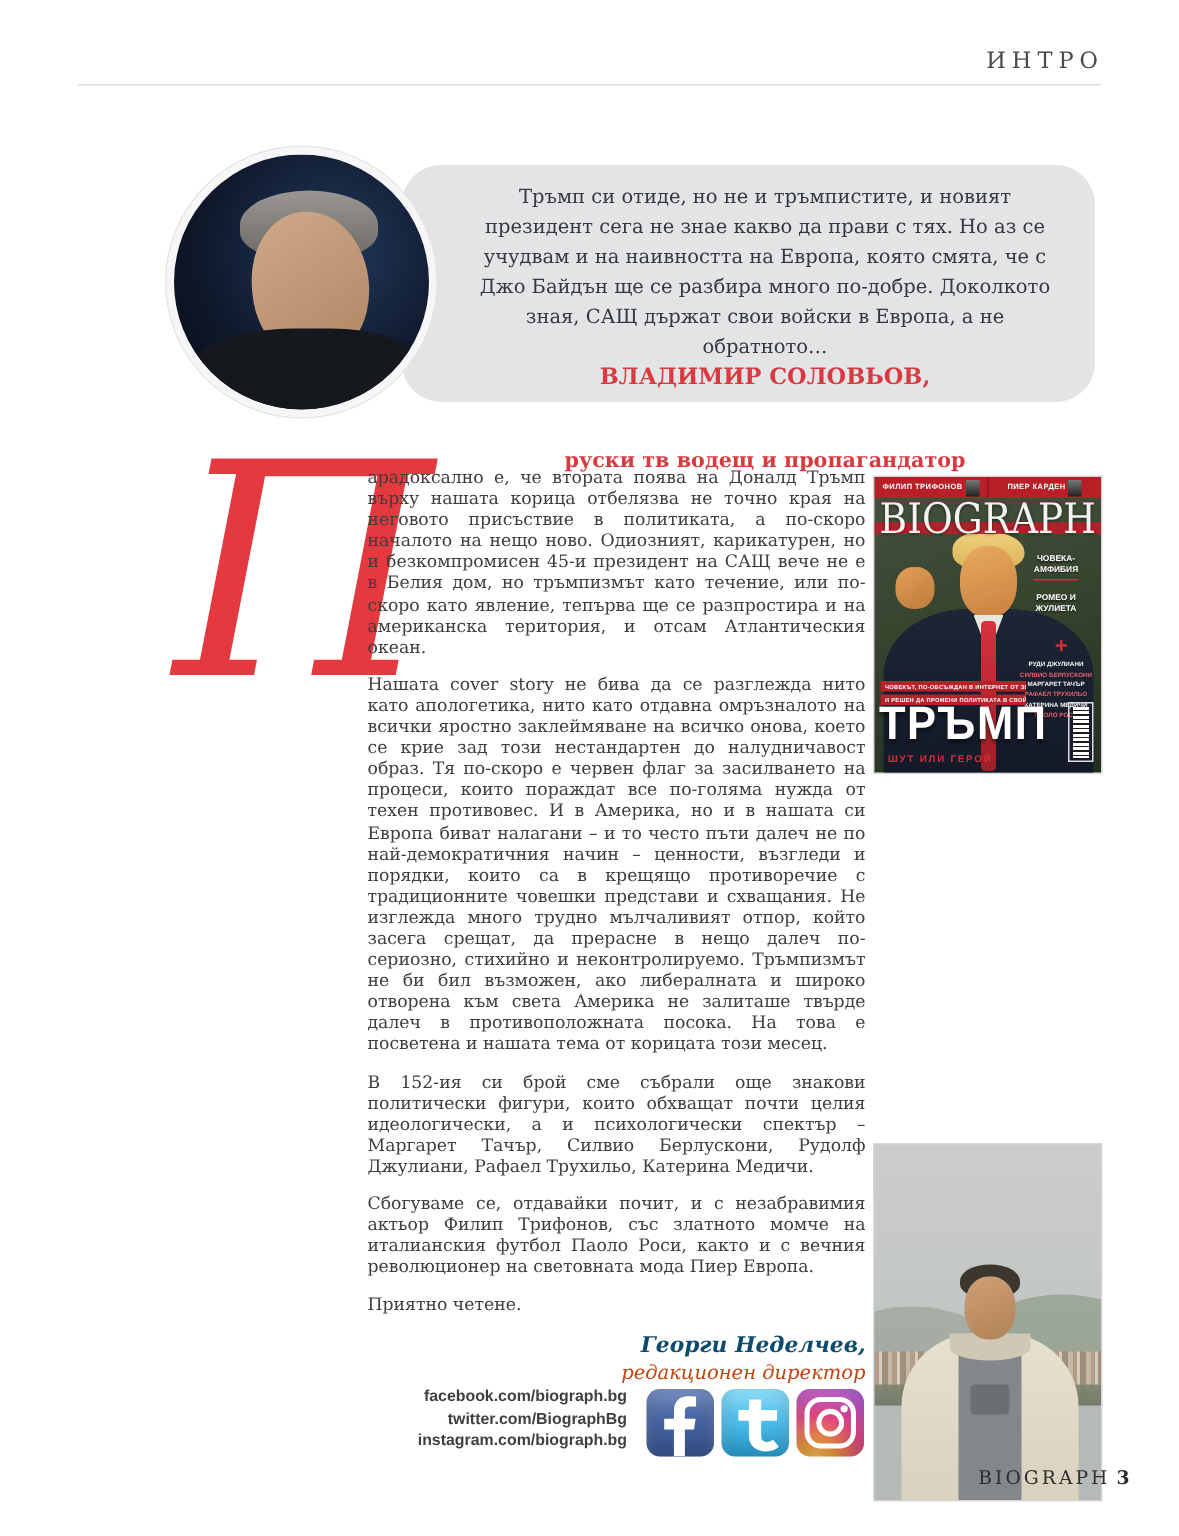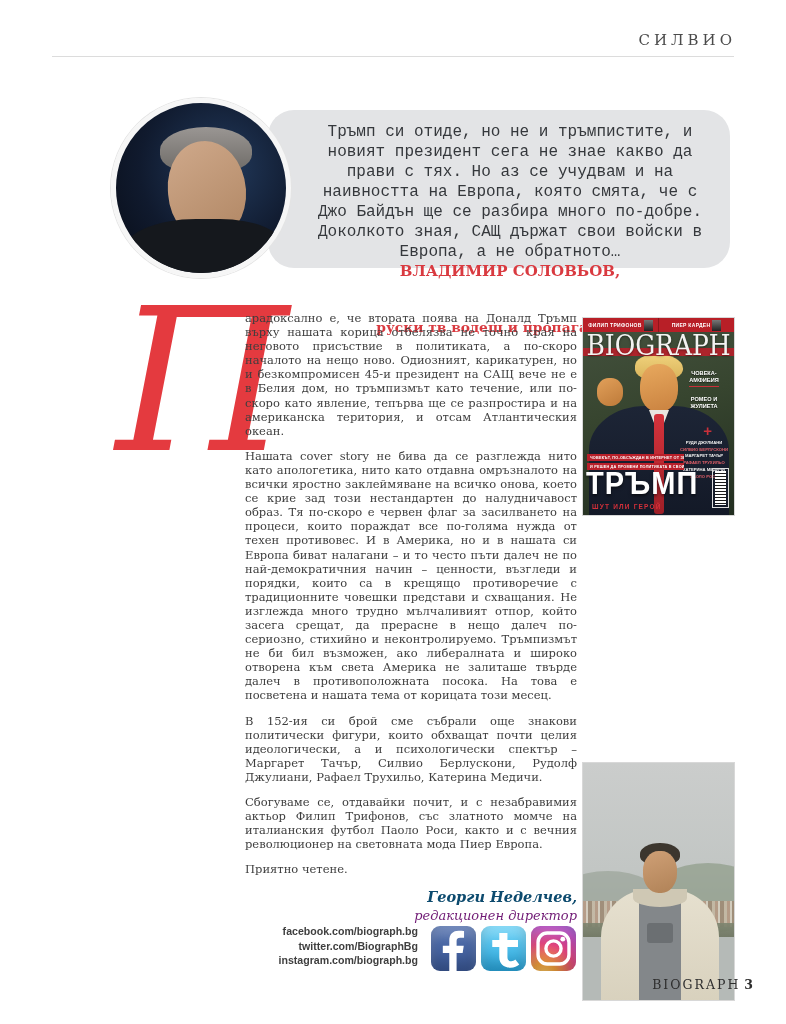--- a/index.html
+++ b/index.html
@@ -8,21 +8,21 @@
 
   
   .hdr-label{position:absolute;top:31px;right:50px;font-size:15px;letter-spacing:4px;
              color:#4b4b4b;font-family:"DejaVu Serif",serif;}
   .hdr-rule{position:absolute;top:56px;left:52px;right:52px;height:1px;background:#dcdcdc;}
 
   
   .quote-box{position:absolute;left:268px;top:110px;width:462px;height:158px;
              background:#e3e4e6;border-radius:26px;box-sizing:border-box;
              padding:12px 26px 0 48px;text-align:center;}
-  .quote-text{font-size:16px;line-height:20px;color:#35383c;font-family:Liberation Mono, monospace;}
+  .quote-text{font-size:13px;line-height:20px;color:#35383c;}
   .quote-author{margin-top:0;font-size:15px;font-weight:bold;color:#d93a40;}
   .quote-role{font-size:13.8px;font-weight:bold;color:#d93a40;margin-top:39px;}
 
   .portrait{position:absolute;left:111px;top:98px;width:170px;height:170px;border-radius:50%;
             border:5px solid #f6f6f6;box-shadow:0 0 0 1px #e4e4e4;overflow:hidden;
             background:radial-gradient(circle at 62% 38%, #223a5c 0%, #101a2e 55%, #070b14 100%);}
   .p-face{position:absolute;left:52px;top:38px;width:78px;height:100px;border-radius:48% 52% 50% 50%;
           background:linear-gradient(150deg,#cfa98b,#b08663);transform:rotate(-4deg);}
   .p-hair{position:absolute;left:44px;top:24px;width:92px;height:46px;border-radius:50% 50% 40% 40%;
           background:linear-gradient(#9a9693,#6d6a66);}
@@ -32,21 +32,21 @@
   
   .dropcap{position:absolute;left:116px;top:283px;font-family:"DejaVu Serif",serif;
            font-style:italic;font-size:198px;line-height:1;color:#e43a3f;}
 
   
   .article{position:absolute;left:245px;top:311px;width:332px;color:#3e3e3e;}
   .article p{margin:0 0 11px 0;font-size:11.5px;line-height:14.1px;text-align:justify;}
   .article p.closing{text-align:left;}
   .signature{margin-top:8px;text-align:right;line-height:1.35;}
   .sig-name{font-size:14.5px;font-weight:bold;font-style:italic;color:#0c4a6e;}
-  .sig-role{font-size:13px;font-style:italic;color:#701a75;}
+  .sig-role{font-size:13px;font-style:italic;color:#c2410c;}
 
   
   .social{position:absolute;left:218px;top:924px;display:flex;align-items:flex-start;}
   .social-text{width:200px;text-align:right;font-family:"Liberation Sans",sans-serif;
                font-size:10.6px;font-weight:bold;color:#3f3f3f;line-height:1.38;}
   .social-icons{display:flex;margin-left:8px;margin-top:2px;}
   .s-icon{width:45px;height:45px;border-radius:9px;margin-left:5px;position:relative;overflow:hidden;
           box-shadow:inset 0 -10px 14px rgba(0,0,0,.18), inset 0 10px 10px rgba(255,255,255,.18);}
   .fb{background:linear-gradient(#5471ad,#3b5998);}
   .tw{background:linear-gradient(#6fd2f5,#2ba9e0);}
@@ -132,21 +132,21 @@
   
   .footer{position:absolute;top:977px;right:33px;font-family:"DejaVu Serif",serif;font-size:12.5px;
           letter-spacing:2px;color:#2e2e2e;}
   .footer b{margin-left:4px;letter-spacing:0;}
 </style>
 </head>
 <body>
 
 <div id="page">
 
-  <div class="hdr-label">СИЛВИО</div>
+  <div class="hdr-label">ИНТРО</div>
   <div class="hdr-rule"></div>
 
   <div class="quote-box">
     <div class="quote-text">Тръмп си отиде, но не и тръмпистите, и новият президент сега не знае какво да прави с тях. Но аз се учудвам и на наивността на Европа, която смята, че с Джо Байдън ще се разбира много по-добре. Доколкото зная, САЩ държат свои войски в Европа, а не обратното…</div>
     <div class="quote-author">ВЛАДИМИР СОЛОВЬОВ,</div>
     <div class="quote-role">руски тв водещ и пропагандатор</div>
   </div>
 
   <div class="portrait">
     <div class="p-hair"></div>

